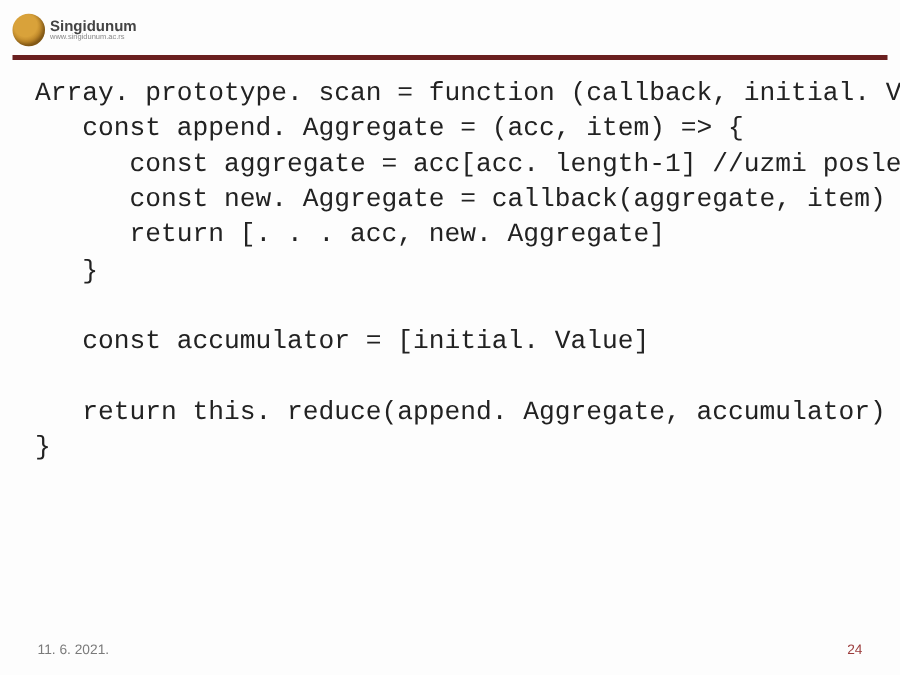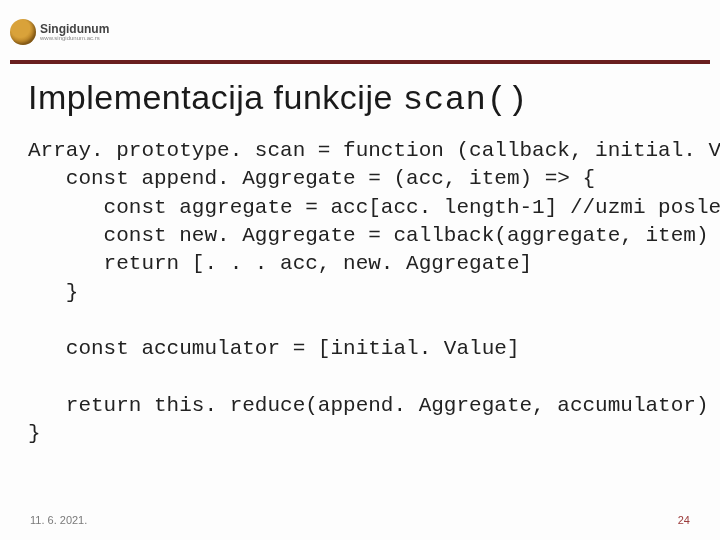--- a/index.html
+++ b/index.html
@@ -5,21 +5,21 @@
   * { margin: 0; padding: 0; box-sizing: border-box; }
   body {
     width: 720px;
     height: 540px;
     background: #fdfdfd;
     font-family: Arial, sans-serif;
     position: relative;
     overflow: hidden;
   }
   .header {
-    height: 60px;
+    height: 44px;
     display: flex;
     align-items: center;
     padding: 4px 10px 0 10px;
   }
   .logo {
     display: flex;
     align-items: center;
     gap: 4px;
   }
   .logo-crest {
@@ -91,23 +91,20 @@
     <div class="logo-crest"></div>
     <div>
       <div class="logo-text">Singidunum</div>
       <span class="logo-sub">www.singidunum.ac.rs</span>
     </div>
   </div>
 </div>
 <div class="rule"></div>
 
 <div class="content">
-  <h1 class="title">
-    <span>Implementacija funkcije </span><span class="mono">scan()</span>
-  </h1>
   <div class="code" id="code-block">Array. prototype. scan = function (callback, initial. Value) {
    const append. Aggregate = (acc, item) =&gt; {
       const aggregate = acc[acc. length-1] //uzmi poslednji
       const new. Aggregate = callback(aggregate, item)
       return [. . . acc, new. Aggregate]
    }
 
    const accumulator = [initial. Value]
 
    return this. reduce(append. Aggregate, accumulator)

